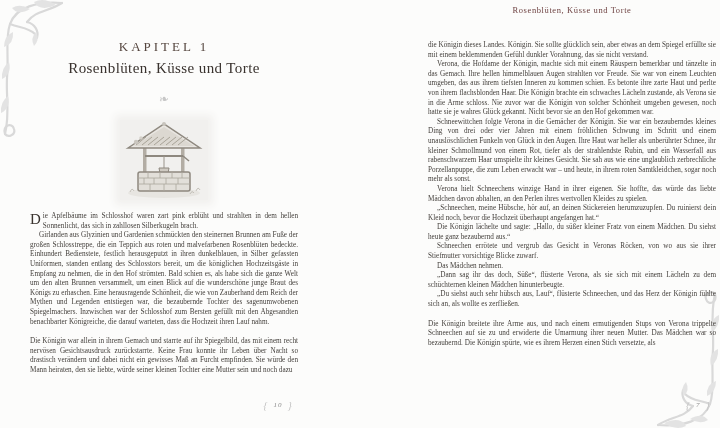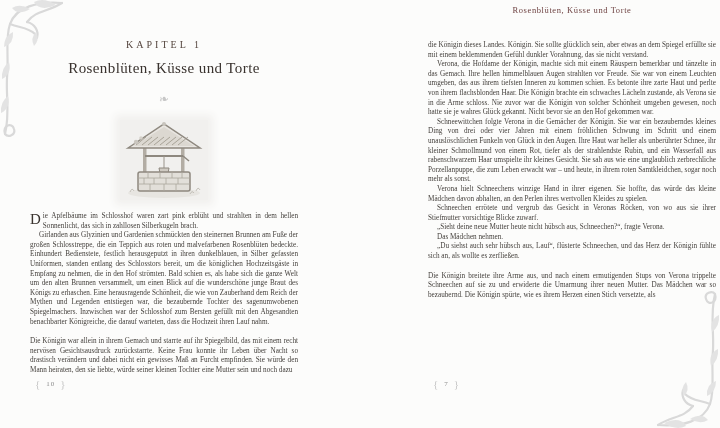--- a/index.html
+++ b/index.html
@@ -9,21 +9,21 @@
     font-family:"Liberation Serif", serif;
   }
   .corner{position:absolute;pointer-events:none;}
   .corner.tl{left:0;top:0;}
   .corner.br{right:0;bottom:0;transform:rotate(180deg);}
   .page{position:absolute;top:0;height:428px;}
   .page.left{left:30px;width:268px;}
   .page.right{left:428px;width:288px;}
   .kapitel{
     position:absolute;top:39px;left:0;width:100%;text-align:center;
-    font-size:10px;letter-spacing:3px;color:#55463f;
+    font-size:13px;letter-spacing:3px;color:#55463f;
   }
   .chapter-title{
     position:absolute;top:60px;left:0;width:100%;text-align:center;
     font-size:15px;letter-spacing:0.4px;color:#39322e;
   }
   .leaf-orn{
     position:absolute;top:92px;left:0;width:100%;text-align:center;
     font-size:12px;color:#c7c7c7;transform:rotate(-8deg);
   }
   .illu{
@@ -41,22 +41,22 @@
   .body-text.left-col{top:212px;width:268px;}
   .body-text.right-col{top:41px;width:288px;}
   .para{margin:0;}
   .para.indent{text-indent:9px;}
   .para.gap{margin-top:10px;}
   .dropcap{
     float:left;font-size:15px;line-height:12px;padding:1px 2px 0 0;
     color:#39322e;
   }
   .pagenum{
-    position:absolute;top:378px;left:0;width:100%;text-align:left;
-    font-size:7px;letter-spacing:1px;color:#8b8b8b;
+    position:absolute;top:399px;left:0;width:100%;text-align:right;
+    font-size:7px;letter-spacing:1px;color:#8b8b8b;font-style:italic;
   }
   .pagenum .bracket{
     color:#c6c6c6;font-size:11px;vertical-align:-2px;margin:0 5px;
     font-weight:normal;
   }
 </style>
 </head>
 <body>
 
 <div id="spread">
@@ -145,24 +145,26 @@
     </div>
   </div>
 
   <div class="page right">
     <div class="runhead">Rosenblüten, Küsse und Torte</div>
 
     <div class="body-text right-col">
         <p class="para">die Königin dieses Landes. Königin. Sie sollte glücklich sein, aber etwas an dem Spiegel erfüllte sie mit einem beklemmenden Gefühl dunkler Vorahnung, das sie nicht verstand.</p>
         <p class="para indent">Verona, die Hofdame der Königin, machte sich mit einem Räuspern bemerkbar und tänzelte in das Gemach. Ihre hellen himmelblauen Augen strahlten vor Freude. Sie war von einem Leuchten umgeben, das aus ihrem tiefsten Inneren zu kommen schien. Es betonte ihre zarte Haut und perlte von ihrem flachsblonden Haar. Die Königin brachte ein schwaches Lächeln zustande, als Verona sie in die Arme schloss. Nie zuvor war die Königin von solcher Schönheit umgeben gewesen, noch hatte sie je wahres Glück gekannt. Nicht bevor sie an den Hof gekommen war.</p>
         <p class="para indent">Schneewittchen folgte Verona in die Gemächer der Königin. Sie war ein bezauberndes kleines Ding von drei oder vier Jahren mit einem fröhlichen Schwung im Schritt und einem unauslöschlichen Funkeln von Glück in den Augen. Ihre Haut war heller als unberührter Schnee, ihr kleiner Schmollmund von einem Rot, tiefer als der strahlendste Rubin, und ein Wasserfall aus rabenschwarzem Haar umspielte ihr kleines Gesicht. Sie sah aus wie eine unglaublich zerbrechliche Porzellanpuppe, die zum Leben erwacht war – und heute, in ihrem roten Samtkleidchen, sogar noch mehr als sonst.</p>
-        <p class="para indent">Verona hielt Schneechens winzige Hand in ihrer eigenen. Sie hoffte, das würde das kleine Mädchen davon abhalten, an den Perlen ihres wertvollen Kleides zu spielen.</p>
+        <p class="para indent">Verona hielt Schneechens winzige Hand in ihrer eigenen. Sie hoffte, das würde das liebte Mädchen davon abhalten, an den Perlen ihres wertvollen Kleides zu spielen.</p>
+        <p class="para indent">„Schneechen, meine Hübsche, hör auf, an deinen Stickereien herumzuzupfen. Du ruinierst dein Kleid noch, bevor die Hochzeit überhaupt angefangen hat.“</p>
+        <p class="para indent">Die Königin lächelte und sagte: „Hallo, du süßer kleiner Fratz von einem Mädchen. Du siehst heute ganz bezaubernd aus.“</p>
         <p class="para indent">Schneechen errötete und vergrub das Gesicht in Veronas Röcken, von wo aus sie ihrer Stiefmutter vorsichtige Blicke zuwarf.</p>
-        <p class="para indent">„Sieht deine neue Mutter heute nicht hübsch aus, Schneechen?“, fragte Verona.</p>
         <p class="para indent">Das Mädchen nehmen.</p>
+        <p class="para indent">„Dann sag ihr das doch, Süße“, flüsterte Verona, als sie sich mit einem Lächeln zu dem schüchternen kleinen Mädchen hinunterbeugte.</p>
         <p class="para indent">„Du siehst auch sehr hübsch aus, Lauf“, flüsterte Schneechen, und das Herz der Königin fühlte sich an, als wollte es zerfließen.</p>
         <p class="para gap">Die Königin breitete ihre Arme aus, und nach einem ermutigenden Stups von Verona trippelte Schneechen auf sie zu und erwiderte die Umarmung ihrer neuen Mutter. Das Mädchen war so bezaubernd. Die Königin spürte, wie es ihrem Herzen einen Stich versetzte, als</p>
       </div>
 
     <div class="pagenum">
       <span class="bracket">{</span><span>7</span><span class="bracket">}</span>
     </div>
   </div>
 
 </div>

